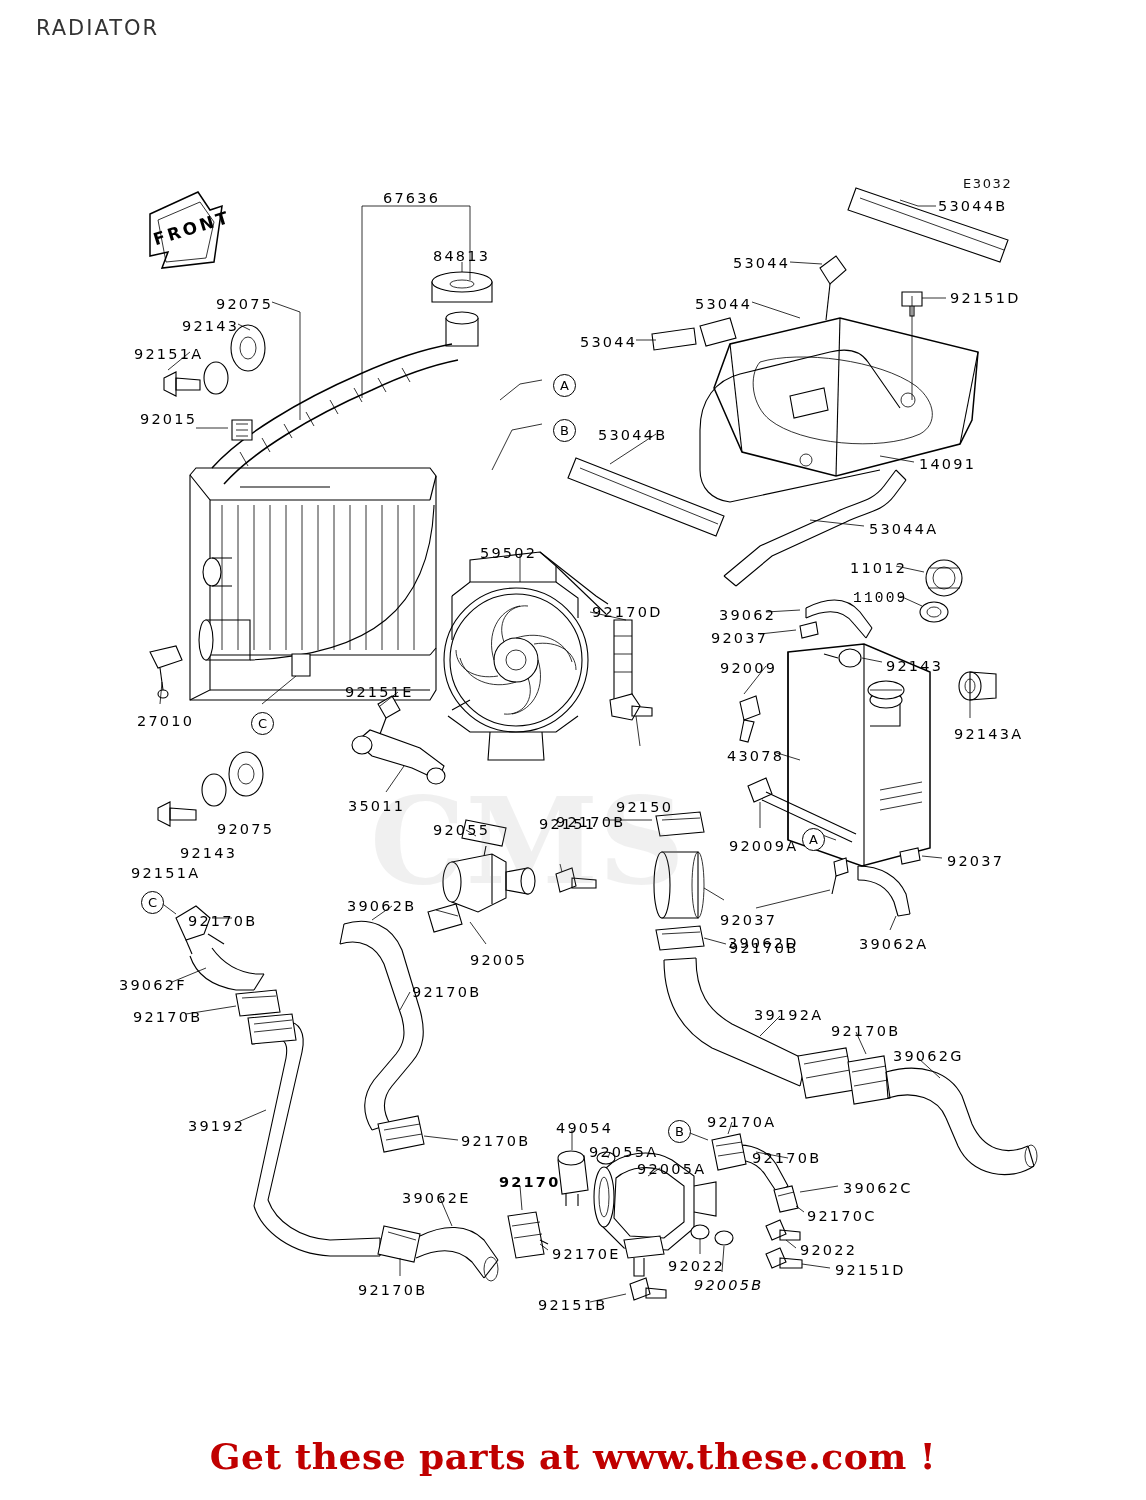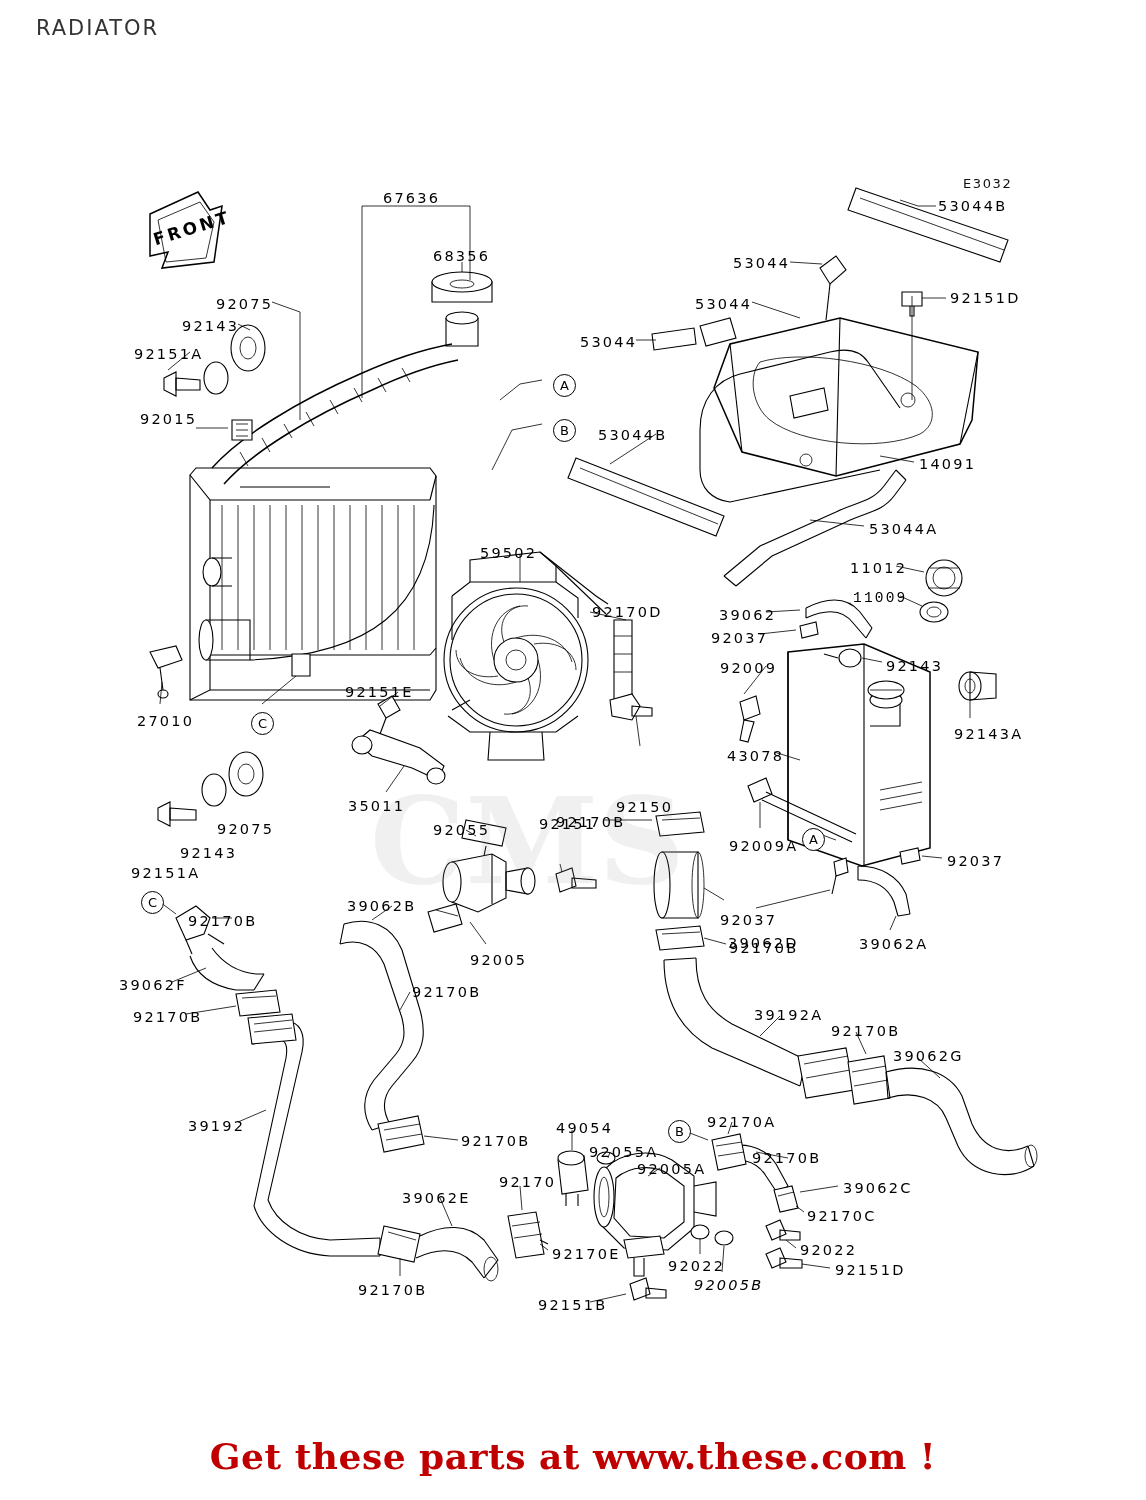--- a/index.html
+++ b/index.html
@@ -619,21 +619,21 @@
   </div>
 
   <div class="front-badge">
     <div class="txt">FRONT</div>
   </div>
 
   <div class="footer">Get these parts at www.these.com !</div>
 
   <div id="labels">
       <div class="lbl" style="left: 383px; top: 190px;">67636</div>
-      <div class="lbl" style="left: 433px; top: 248px;">68356</div>
+      <div class="lbl" style="left: 433px; top: 248px;">84813</div>
       <div class="lbl code" style="left: 963px; top: 176px;">E3032</div>
       <div class="lbl" style="left: 938px; top: 198px;">53044B</div>
       <div class="lbl" style="left: 733px; top: 255px;">53044</div>
       <div class="lbl" style="left: 950px; top: 290px;">92151D</div>
       <div class="lbl" style="left: 695px; top: 296px;">53044</div>
       <div class="lbl" style="left: 580px; top: 334px;">53044</div>
       <div class="lbl" style="left: 216px; top: 296px;">92075</div>
       <div class="lbl" style="left: 182px; top: 318px;">92143</div>
       <div class="lbl" style="left: 134px; top: 346px;">92151A</div>
       <div class="lbl" style="left: 140px; top: 411px;">92015</div>
@@ -676,21 +676,21 @@
       <div class="lbl" style="left: 831px; top: 1023px;">92170B</div>
       <div class="lbl" style="left: 893px; top: 1048px;">39062G</div>
       <div class="lbl" style="left: 188px; top: 1118px;">39192</div>
       <div class="lbl" style="left: 707px; top: 1114px;">92170A</div>
       <div class="lbl" style="left: 556px; top: 1120px;">49054</div>
       <div class="lbl" style="left: 589px; top: 1144px;">92055A</div>
       <div class="lbl" style="left: 752px; top: 1150px;">92170B</div>
       <div class="lbl" style="left: 637px; top: 1161px;">92005A</div>
       <div class="lbl" style="left: 461px; top: 1133px;">92170B</div>
       <div class="lbl" style="left: 843px; top: 1180px;">39062C</div>
-      <div class="lbl" style="left: 499px; top: 1174px;">92170</div>
+      <div class="lbl" style="left: 499px; top: 1174px; font-weight: bold;">92170</div>
       <div class="lbl" style="left: 402px; top: 1190px;">39062E</div>
       <div class="lbl" style="left: 807px; top: 1208px;">92170C</div>
       <div class="lbl" style="left: 800px; top: 1242px;">92022</div>
       <div class="lbl" style="left: 552px; top: 1246px;">92170E</div>
       <div class="lbl" style="left: 668px; top: 1258px;">92022</div>
       <div class="lbl" style="left: 835px; top: 1262px;">92151D</div>
       <div class="lbl" style="left: 694px; top: 1277px; font-style: italic;">92005B</div>
       <div class="lbl" style="left: 358px; top: 1282px;">92170B</div>
       <div class="lbl" style="left: 538px; top: 1297px;">92151B</div>
     </div>

